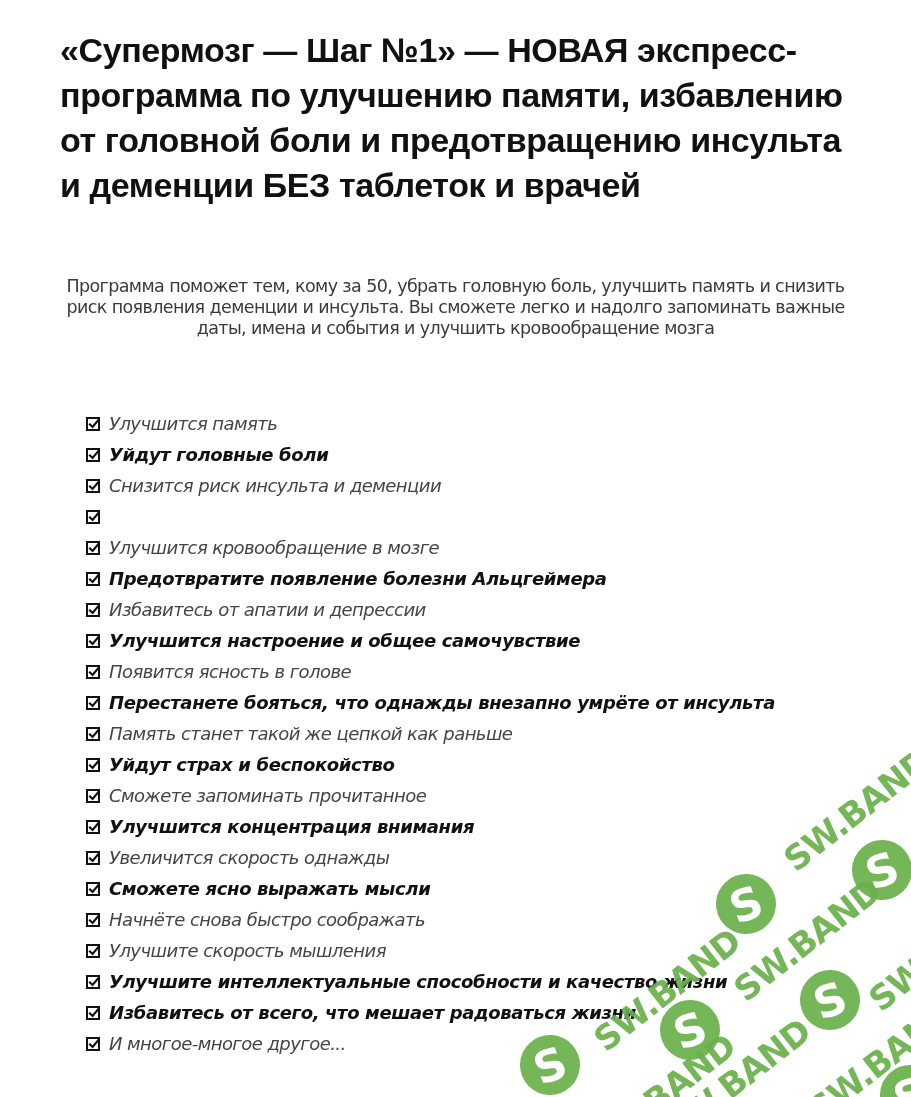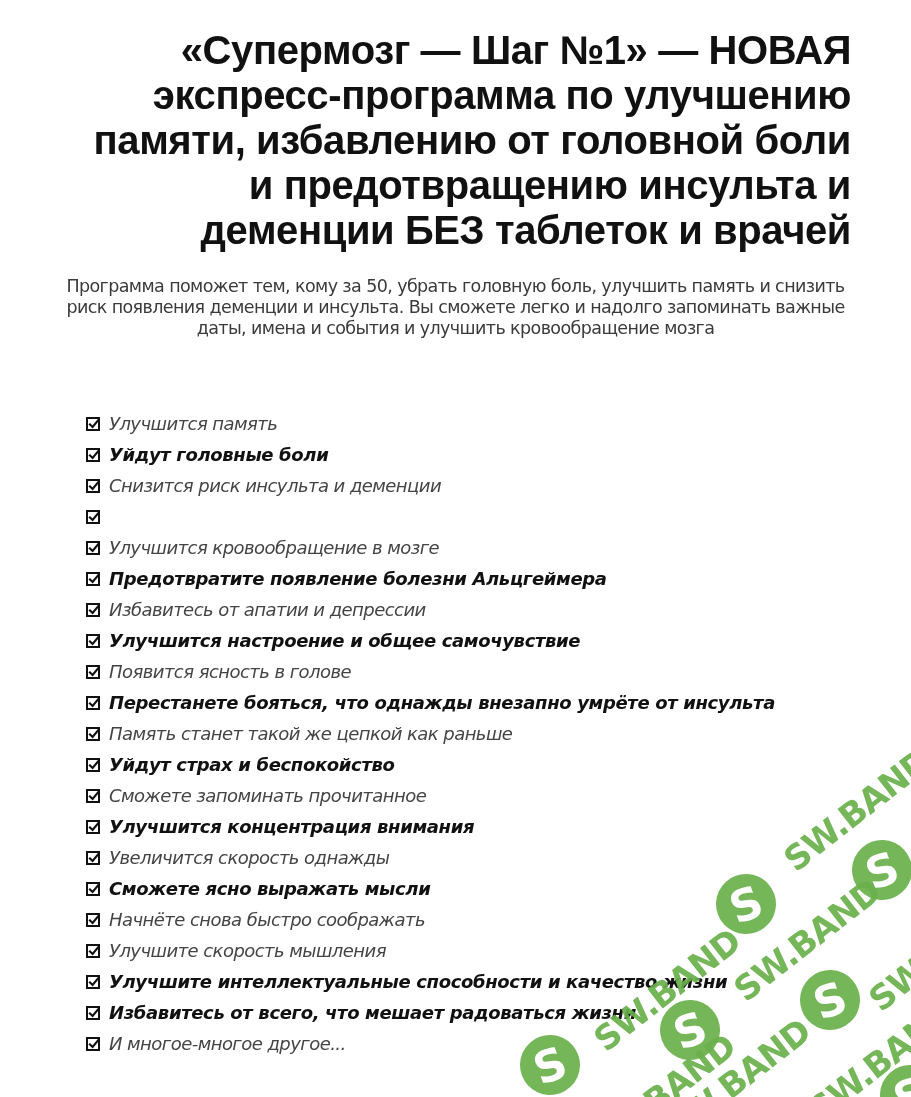--- a/index.html
+++ b/index.html
@@ -20,24 +20,24 @@
       left: 0; top: 0;
       width: 911px;
       height: 1097px;
     }
     .title {
       position: absolute;
       left: 60px;
       top: 28px;
       width: 791px;
       margin: 0;
-      text-align: right;
+      text-align: left;
       font-family: "Liberation Sans", sans-serif;
       font-weight: bold;
-      font-size: 40px;
+      font-size: 34px;
       line-height: 45px;
       letter-spacing: -0.4px;
       color: #111111;
     }
     .subtitle {
       position: absolute;
       left: 60px;
       top: 276px;
       width: 791px;
       margin: 0;

